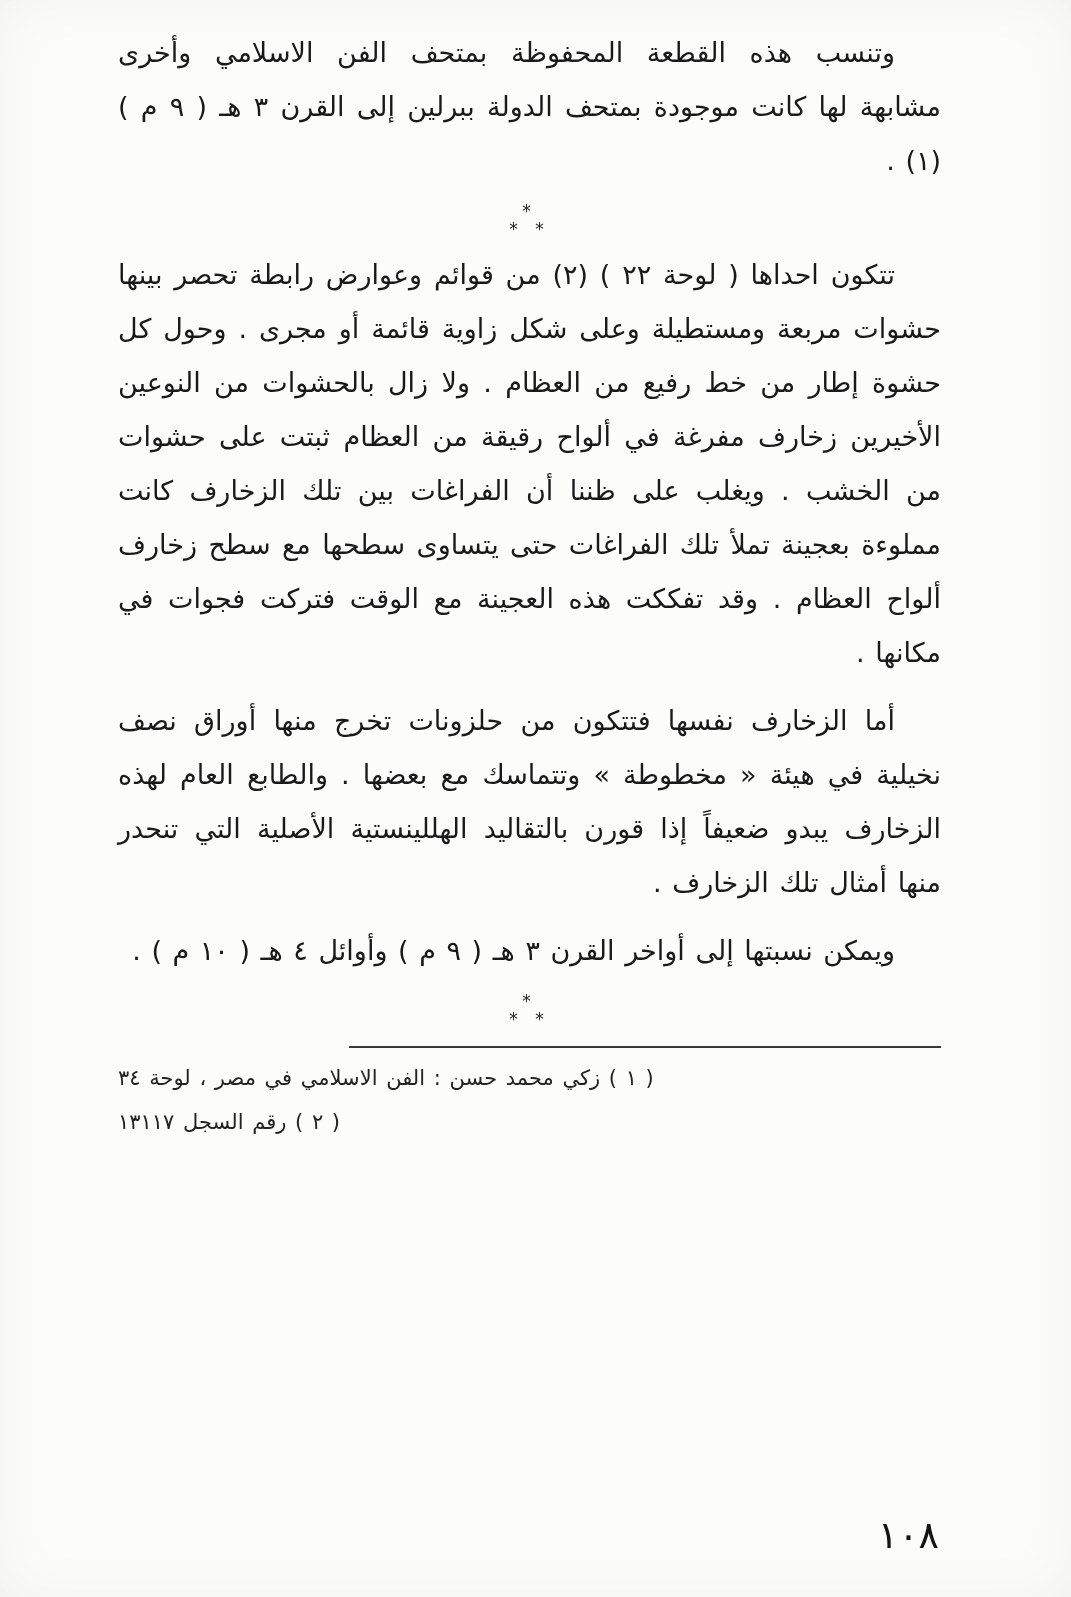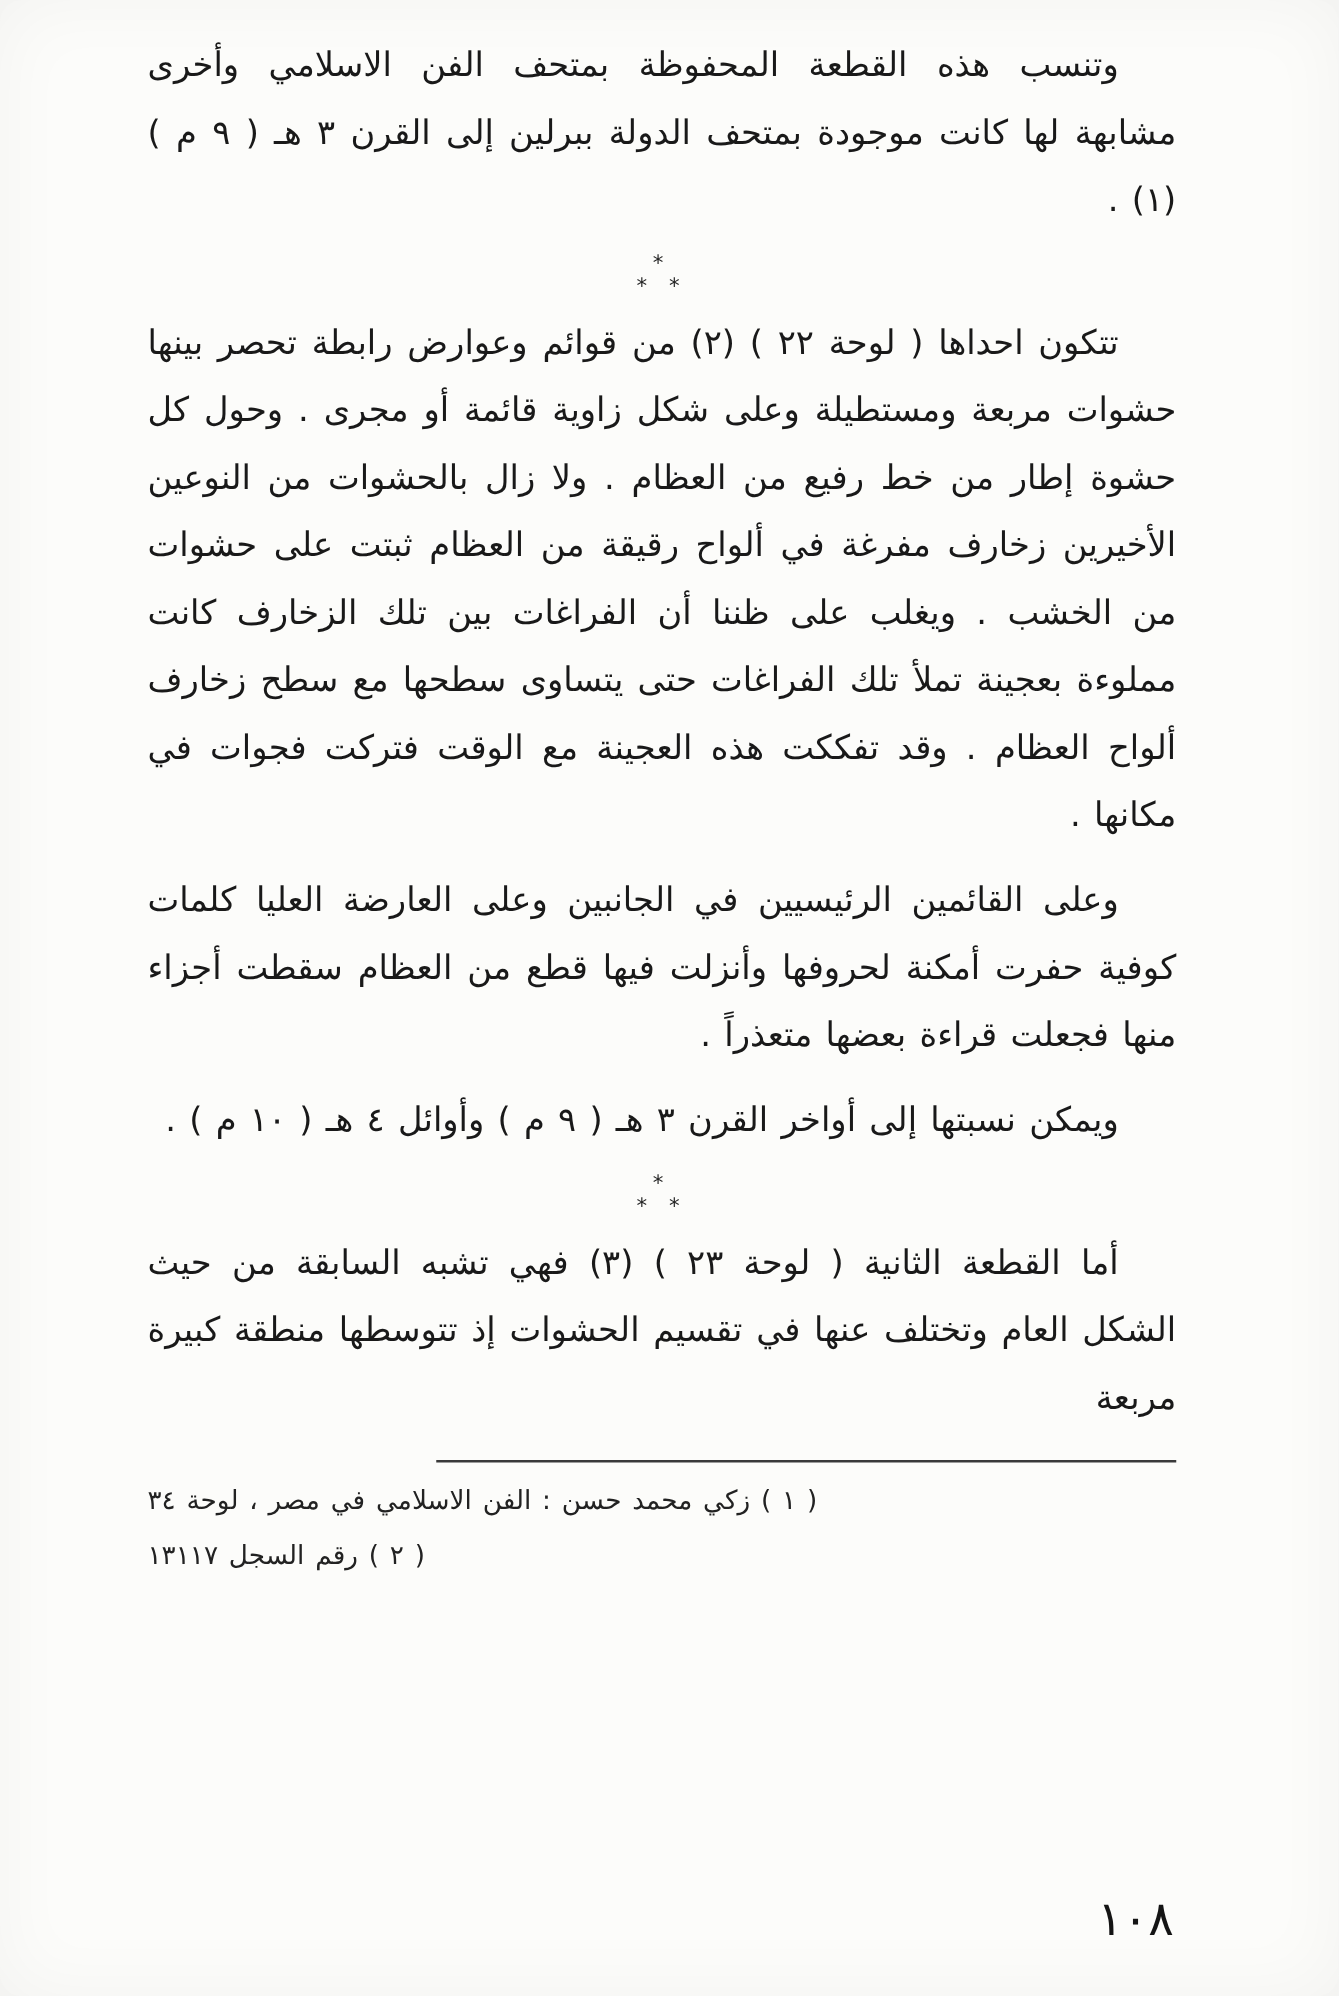--- a/index.html
+++ b/index.html
@@ -80,31 +80,30 @@
     <p class="para">وتنسب هذه القطعة المحفوظة بمتحف الفن الاسلامي وأخرى مشابهة لها كانت موجودة بمتحف الدولة ببرلين إلى القرن ٣ هـ ( ٩ م ) (١) .</p>
 
     <div class="divider">
       <span class="div-top">*</span>
       <span class="div-bottom">* *</span>
     </div>
 
 
     <p class="para">تتكون احداها ( لوحة ٢٢ ) (٢) من قوائم وعوارض رابطة تحصر بينها حشوات مربعة ومستطيلة وعلى شكل زاوية قائمة أو مجرى . وحول كل حشوة إطار من خط رفيع من العظام . ولا زال بالحشوات من النوعين الأخيرين زخارف مفرغة في ألواح رقيقة من العظام ثبتت على حشوات من الخشب . ويغلب على ظننا أن الفراغات بين تلك الزخارف كانت مملوءة بعجينة تملأ تلك الفراغات حتى يتساوى سطحها مع سطح زخارف ألواح العظام . وقد تفككت هذه العجينة مع الوقت فتركت فجوات في مكانها .</p>
 
+    <p class="para">أما الزخارف نفسها فتتكون من حلزونات تخرج منها أوراق نصف نخيلية في هيئة « مخطوطة » وتتماسك مع بعضها . والطابع العام لهذه الزخارف يبدو ضعيفاً إذا قورن بالتقاليد الهللينستية الأصلية التي تنحدر منها أمثال تلك الزخارف .</p>
 
-    <p class="para">وعلى القائمين الرئيسيين في الجانبين وعلى العارضة العليا كلمات كوفية حفرت أمكنة لحروفها وأنزلت فيها قطع من العظام سقطت أجزاء منها فجعلت قراءة بعضها متعذراً .</p>
 
     <p class="para">ويمكن نسبتها إلى أواخر القرن ٣ هـ ( ٩ م ) وأوائل ٤ هـ ( ١٠ م ) .</p>
 
     <div class="divider">
       <span class="div-top">*</span>
       <span class="div-bottom">* *</span>
     </div>
 
-    <p class="para">أما القطعة الثانية ( لوحة ٢٣ ) (٣) فهي تشبه السابقة من حيث الشكل العام وتختلف عنها في تقسيم الحشوات إذ تتوسطها منطقة كبيرة مربعة</p>
 
   </main>
 
   <footer class="footnotes">
     <div class="footnote-rule"></div>
     <p class="footnote">( ١ ) زكي محمد حسن : الفن الاسلامي في مصر ، لوحة ٣٤</p>
     <p class="footnote">( ٢ ) رقم السجل ١٣١١٧</p>
 
   </footer>
 

